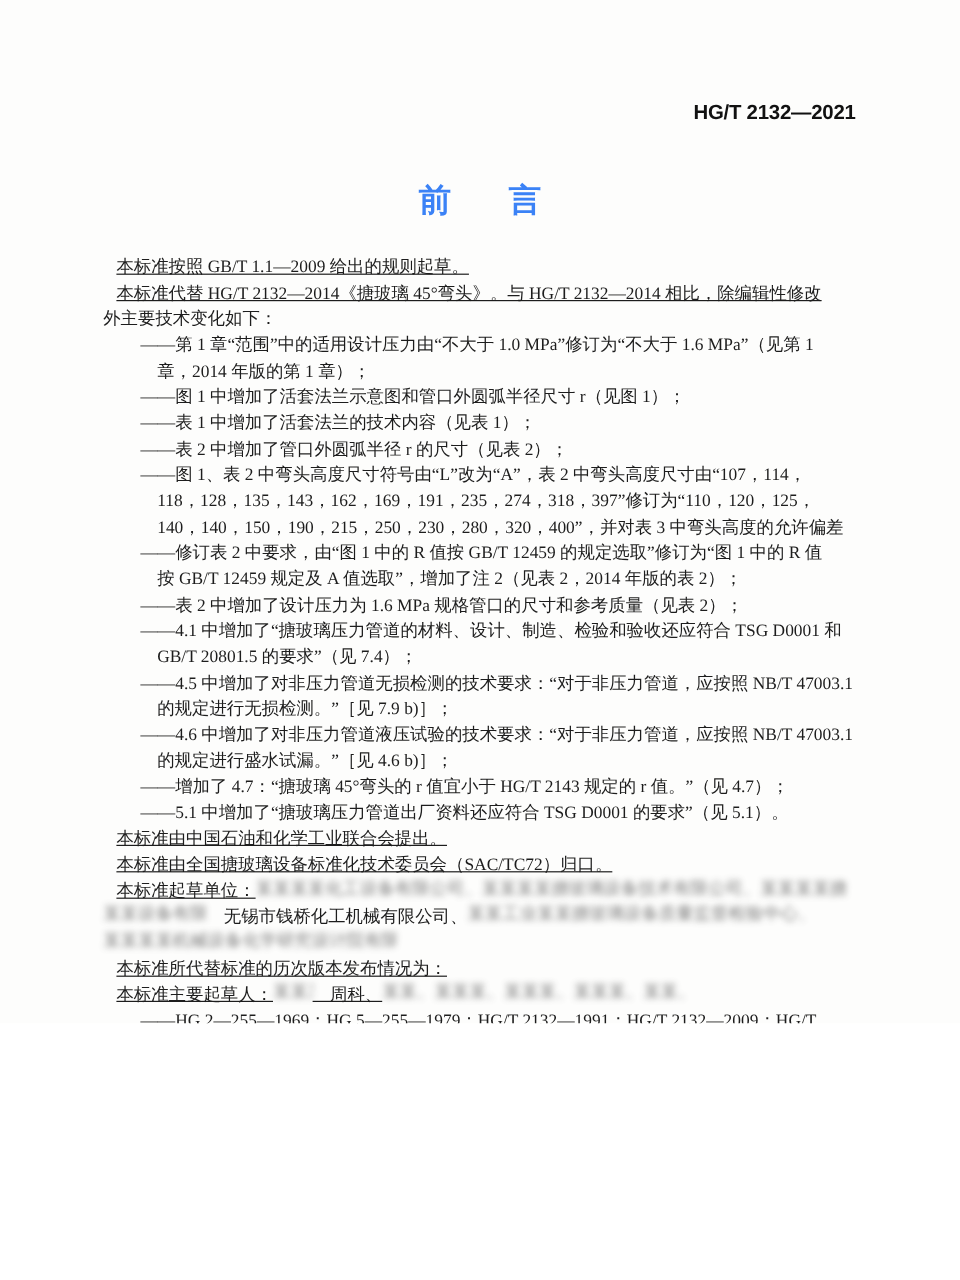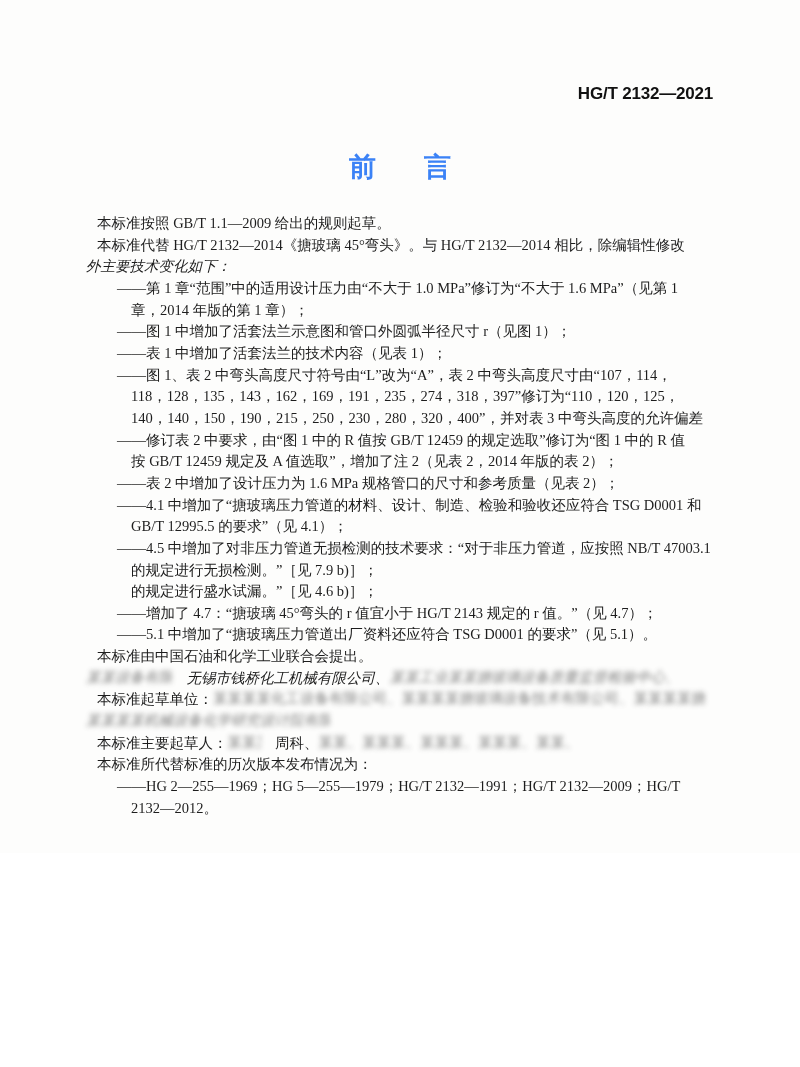--- a/index.html
+++ b/index.html
@@ -20,22 +20,22 @@
     position:absolute;top:149px;left:0;width:100%;
     text-align:center;font-size:27px;font-weight:bold;
     letter-spacing:48px;text-indent:48px;color:#3b82f6;
     font-family:"Liberation Serif","DejaVu Serif",serif;
   }
   .body-text{
     position:absolute;left:86px;top:213px;width:648px;
     font-size:14.5px;
   }
   .line{height:21.66px;line-height:21.66px;white-space:nowrap;}
-  .st-flush{padding-left:0;font-style:italic;}
-  .st-indent{padding-left:11px;}
+  .st-flush{padding-left:0;}
+  .st-indent{padding-left:11px;text-decoration:underline;}
   .st-dash{padding-left:31px;font-family:Liberation Serif, serif;}
   .st-hang{padding-left:45px;}
   .blur{
     display:inline-block;overflow:hidden;white-space:nowrap;
     filter:blur(2.6px);opacity:.72;color:#4a4a4a;
     height:17px;line-height:17px;vertical-align:-3px;
   }
   .footer-center{
     position:absolute;top:1032px;left:0;width:100%;
     text-align:center;font-size:13px;letter-spacing:1px;color:#a21caf;
@@ -52,37 +52,40 @@
   <div class="doc-code">HG/T 2132—2021</div>
   <div class="title">前言</div>
   <div class="body-text">
       <div class="line st-indent"><span>本标准按照 GB/T 1.1—2009 给出的规则起草。</span></div>
       <div class="line st-indent"><span>本标准代替 HG/T 2132—2014《搪玻璃 45°弯头》。与 HG/T 2132—2014 相比，除编辑性修改</span></div>
       <div class="line st-flush"><span>外主要技术变化如下：</span></div>
       <div class="line st-dash"><span>——第 1 章“范围”中的适用设计压力由“不大于 1.0 MPa”修订为“不大于 1.6 MPa”（见第 1</span></div>
       <div class="line st-hang"><span>章，2014 年版的第 1 章）；</span></div>
       <div class="line st-dash"><span>——图 1 中增加了活套法兰示意图和管口外圆弧半径尺寸 r（见图 1）；</span></div>
       <div class="line st-dash"><span>——表 1 中增加了活套法兰的技术内容（见表 1）；</span></div>
+      <div class="line st-dash"><span>——表 2 中增加了管口外圆弧半径 r 的尺寸（见表 2）；</span></div>
       <div class="line st-dash"><span>——图 1、表 2 中弯头高度尺寸符号由“L”改为“A”，表 2 中弯头高度尺寸由“107，114，</span></div>
       <div class="line st-hang"><span>118，128，135，143，162，169，191，235，274，318，397”修订为“110，120，125，</span></div>
       <div class="line st-hang"><span>140，140，150，190，215，250，230，280，320，400”，并对表 3 中弯头高度的允许偏差</span></div>
       <div class="line st-dash"><span>——修订表 2 中要求，由“图 1 中的 R 值按 GB/T 12459 的规定选取”修订为“图 1 中的 R 值</span></div>
       <div class="line st-hang"><span>按 GB/T 12459 规定及 A 值选取”，增加了注 2（见表 2，2014 年版的表 2）；</span></div>
       <div class="line st-dash"><span>——表 2 中增加了设计压力为 1.6 MPa 规格管口的尺寸和参考质量（见表 2）；</span></div>
       <div class="line st-dash"><span>——4.1 中增加了“搪玻璃压力管道的材料、设计、制造、检验和验收还应符合 TSG D0001 和</span></div>
-      <div class="line st-hang"><span>GB/T 12995.5 的要求”（见 4.1）；</span></div>
+      <div class="line st-hang"><span>GB/T 20801.5 的要求”（见 7.4）；</span></div>
       <div class="line st-dash"><span>——4.5 中增加了对非压力管道无损检测的技术要求：“对于非压力管道，应按照 NB/T 47003.1</span></div>
       <div class="line st-hang"><span>的规定进行无损检测。”［见 7.9 b)］；</span></div>
+      <div class="line st-dash"><span>——4.6 中增加了对非压力管道液压试验的技术要求：“对于非压力管道，应按照 NB/T 47003.1</span></div>
       <div class="line st-hang"><span>的规定进行盛水试漏。”［见 4.6 b)］；</span></div>
       <div class="line st-dash"><span>——增加了 4.7：“搪玻璃 45°弯头的 r 值宜小于 HG/T 2143 规定的 r 值。”（见 4.7）；</span></div>
       <div class="line st-dash"><span>——5.1 中增加了“搪玻璃压力管道出厂资料还应符合 TSG D0001 的要求”（见 5.1）。</span></div>
       <div class="line st-indent"><span>本标准由中国石油和化学工业联合会提出。</span></div>
+      <div class="line st-indent"><span>本标准由全国搪玻璃设备标准化技术委员会（SAC/TC72）归口。</span></div>
+      <div class="line st-indent"><span>本标准起草单位：</span><span class="blur" style="width: 495px;">某某某某化工设备有限公司、某某某某搪玻璃设备技术有限公司、某某某某搪</span></div>
       <div class="line st-flush"><span class="blur" style="width: 86px;">某某设备有限公司、</span><span>　无锡市钱桥化工机械有限公司、</span><span class="blur" style="width: 320px;">某某工业某某搪玻璃设备质量监督检验中心、</span></div>
-      <div class="line st-indent"><span>本标准起草单位：</span><span class="blur" style="width: 495px;">某某某某化工设备有限公司、某某某某搪玻璃设备技术有限公司、某某某某搪</span></div>
       <div class="line st-flush"><span class="blur" style="width: 244px;">某某某某机械设备化学研究设计院有限公司。</span></div>
+      <div class="line st-indent"><span>本标准所代替标准的历次版本发布情况为：</span></div>
       <div class="line st-indent"><span>本标准主要起草人：</span><span class="blur" style="width: 33px;">某某某</span><span>　周科、</span><span class="blur" style="width: 260px;">某某、某某某、某某某、某某某、某某、某某某。</span></div>
-      <div class="line st-indent"><span>本标准所代替标准的历次版本发布情况为：</span></div>
       <div class="line st-dash"><span>——HG 2—255—1969；HG 5—255—1979；HG/T 2132—1991；HG/T 2132—2009；HG/T</span></div>
       <div class="line st-hang"><span>2132—2012。</span></div>
     </div>
   <div class="footer-center">(11)</div>
   <div class="folio">I</div>
 </div>
 
 </body></html>

